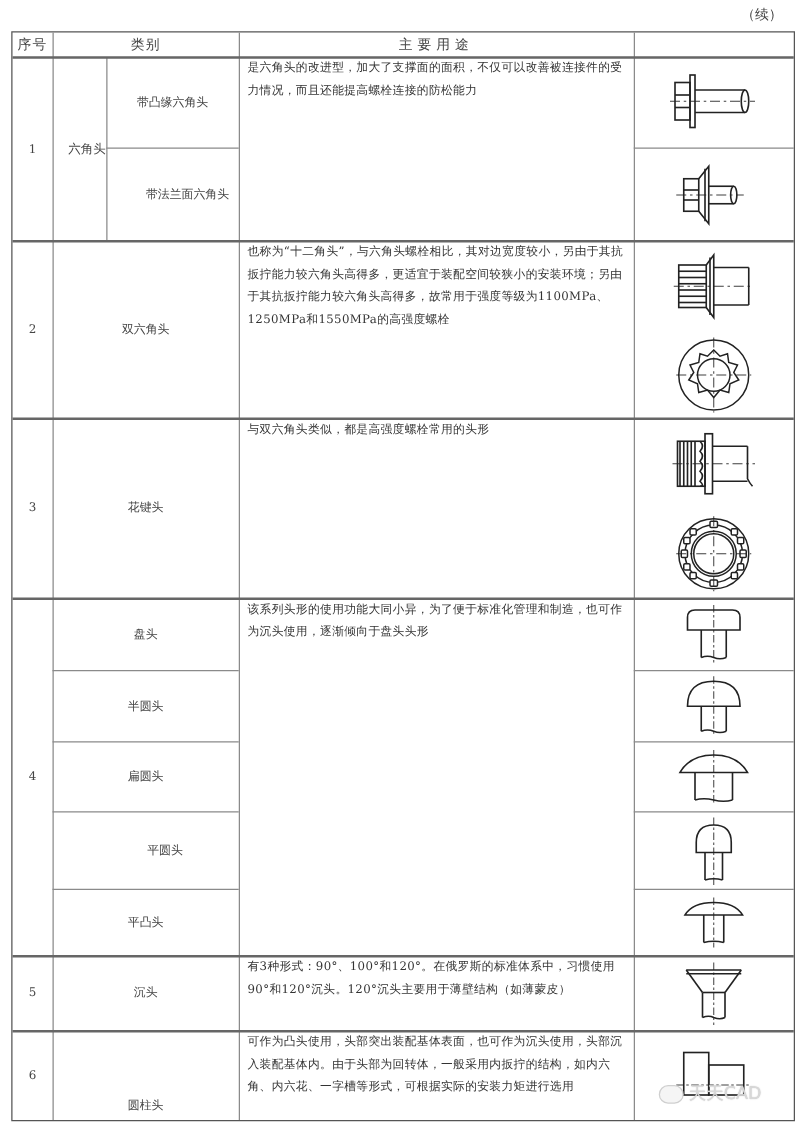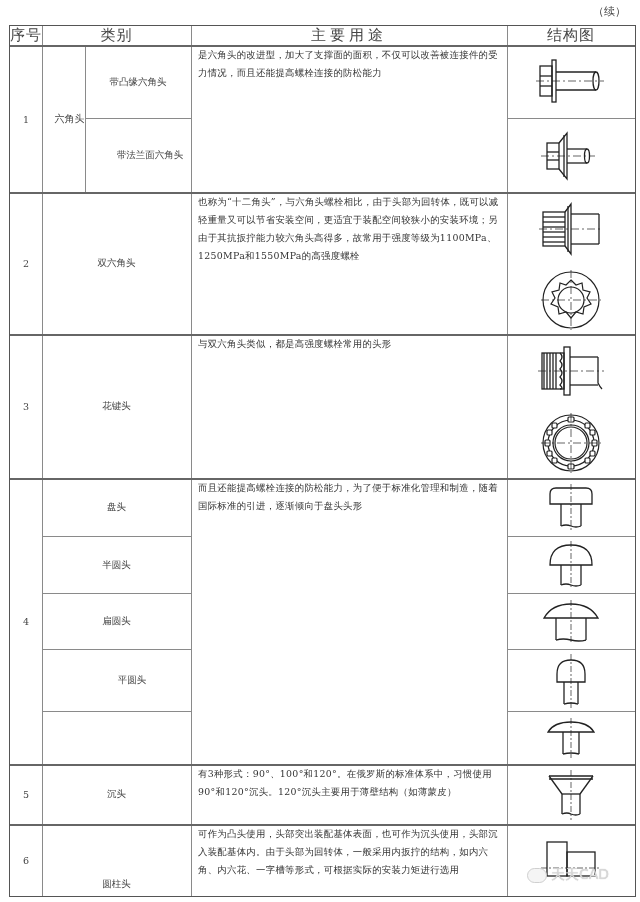--- a/index.html
+++ b/index.html
@@ -22,21 +22,21 @@
   .hl.thick { height: 1.5px; background: #666; }
   .cell {
     position: absolute; display: flex; align-items: center; justify-content: center;
     font-size: 9.5px; color: #444; text-align: center; box-sizing: border-box;
   }
   .desc {
     position: absolute; display: flex; align-items: flex-start;
     font-size: 9.4px; line-height: 18px; color: #333; padding: 0 7px; box-sizing: border-box;
     letter-spacing: 0.3px;
   }
-  .hdr { font-size: 15px; color: #444; letter-spacing: 1px; font-family: Liberation Serif, serif; }
+  .hdr { font-size: 11px; color: #444; letter-spacing: 1px; font-family: Liberation Serif, serif; }
   .pic { position: absolute; display: flex; align-items: center; justify-content: center; }
   .pic svg { overflow: visible; }
   .wm {
     position: absolute; left: 527px; top: 866px;
     font-family: "DejaVu Sans", sans-serif; font-size: 14px; color: #d8d8d8;
     display: flex; align-items: center; gap: 4px;
     text-shadow: 0 0 1px #bbb;
   }
   .wm .bubble {
     width: 18px; height: 13px; border: 1.5px solid #cfcfcf; border-radius: 8px;
@@ -68,21 +68,20 @@
   <div class="hl" style="left:32px; top:623px; width:149px;"></div>
   <div class="hl" style="left:497px; top:623px; width:128px;"></div>
   <div class="hl" style="left:32px; top:685px; width:149px;"></div>
   <div class="hl" style="left:497px; top:685px; width:128px;"></div>
   <div class="hl thick" style="left:0; top:738px; width:625px;"></div>
   <div class="hl thick" style="left:0; top:798px; width:625px;"></div>
 
   <div class="cell hdr" style="left:0; top:0; width:32px; height:19px;">序号</div>
   <div class="cell hdr" style="left:32px; top:0; width:149px; height:19px;">类别</div>
   <div class="cell hdr" style="left:181px; top:0; width:316px; height:19px; letter-spacing:4px;text-align:right;">主要用途</div>
-  <div class="cell hdr" style="left:497px; top:0; width:128px; height:19px;">结构图</div>
 
   <div class="cell" style="left:0; top:20px; width:32px; height:146px;">1</div>
   <div class="cell" style="left:32px; top:20px; width:43px; height:146px; font-size:10px;padding-left:12px;">六角头</div>
   <div class="cell" style="left:75px; top:20px; width:106px; height:72px;">带凸缘六角头</div>
   <div class="cell" style="left:75px; top:93px; width:106px; height:73px;padding-left:24px;">带法兰面六角头</div>
   <div class="desc" style="left:181px; top:20px; width:316px; height:146px;">
       <span>是六角头的改进型，加大了支撑面的面积，不仅可以改善被连接件的受力情况，而且还能提高螺栓连接的防松能力</span>
     </div>
   <div class="pic" style="left:497px; top:20px; width:128px; height:72px;">
     <svg width="70" height="60" viewBox="0 0 70 60" fill="none" stroke="#222" stroke-width="1.3">
@@ -106,21 +105,21 @@
       <line x1="26" y1="24" x2="46" y2="24"></line>
         <line x1="26" y1="38" x2="46" y2="38"></line>
       <ellipse cx="46" cy="31" rx="2.5" ry="7"></ellipse>
       <line x1="0" y1="31" x2="54" y2="31" stroke-dasharray="8 3 2 3" stroke-width="0.7"></line>
     </svg>
   </div>
 
   <div class="cell" style="left:0; top:167px; width:32px; height:141px;">2</div>
   <div class="cell" style="left:32px; top:167px; width:149px; height:141px;">双六角头</div>
   <div class="desc" style="left:181px; top:167px; width:316px; height:141px;">
-      <span>也称为“十二角头”，与六角头螺栓相比，由于头部为回转体，既可以减轻重量又可以节省安装空间，更适宜于装配空间较狭小的安装环境；另由于其抗扳拧能力较六角头高得多，故常用于强度等级为1100MPa、1250MPa和1550MPa的高强度螺栓</span>
+      <span>也称为“十二角头”，与六角头螺栓相比，其对边宽度较小，另由于其抗扳拧能力较六角头高得多，更适宜于装配空间较狭小的安装环境；另由于其抗扳拧能力较六角头高得多，故常用于强度等级为1100MPa、1250MPa和1550MPa的高强度螺栓</span>
     </div>
   <div class="pic" style="left:497px; top:167px; width:128px; height:72px;">
     <svg width="64" height="58" viewBox="0 0 64 58" fill="none" stroke="#222" stroke-width="1.3">
       <rect x="4" y="12" width="22" height="34"></rect>
       <line x1="4" y1="17" x2="26" y2="17"></line>
         <line x1="4" y1="22" x2="26" y2="22"></line>
         <line x1="4" y1="27" x2="26" y2="27"></line>
       <line x1="4" y1="32" x2="26" y2="32"></line>
         <line x1="4" y1="37" x2="26" y2="37"></line>
         <line x1="4" y1="42" x2="26" y2="42"></line>
@@ -186,22 +185,23 @@
       <line x1="2" y1="32" x2="62" y2="32" stroke-dasharray="8 3 2 3" stroke-width="0.7"></line>
       <line x1="32" y1="2" x2="32" y2="62" stroke-dasharray="8 3 2 3" stroke-width="0.7"></line>
     </svg>
   </div>
 
   <div class="cell" style="left:0; top:453px; width:32px; height:285px;">4</div>
   <div class="cell" style="left:32px; top:453px; width:149px; height:57px;">盘头</div>
   <div class="cell" style="left:32px; top:511px; width:149px; height:56px;">半圆头</div>
   <div class="cell" style="left:32px; top:568px; width:149px; height:55px;">扁圆头</div>
   <div class="cell" style="left:32px; top:624px; width:149px; height:61px;padding-left:31px;">平圆头</div>
+  <div class="cell" style="left:32px; top:686px; width:149px; height:52px;">平凸头</div>
   <div class="desc" style="left:181px; top:453px; width:316px; height:285px;">
-      <span>而且还能提高螺栓连接的防松能力，为了便于标准化管理和制造，随着国际标准的引进，逐渐倾向于盘头头形</span>
+      <span>该系列头形的使用功能大同小异，为了便于标准化管理和制造，也可作为沉头使用，逐渐倾向于盘头头形</span>
     </div>
 
   <div class="pic" style="left:497px; top:453px; width:128px; height:57px;">
     <svg width="50" height="48" viewBox="0 0 50 48" fill="none" stroke="#222" stroke-width="1.3">
       <path d="M4 20 L4 10 Q4 4 10 4 L40 4 Q46 4 46 10 L46 20 Z"></path>
       <line x1="15" y1="20" x2="15" y2="42"></line>
         <line x1="35" y1="20" x2="35" y2="42"></line>
       <path d="M15 42 Q20 40 25 42 Q30 44 35 42"></path>
       <line x1="25" y1="0" x2="25" y2="48" stroke-dasharray="6 2 2 2" stroke-width="0.7"></line>
     </svg>

